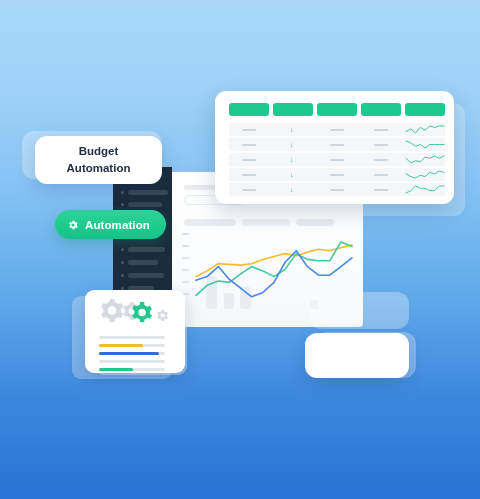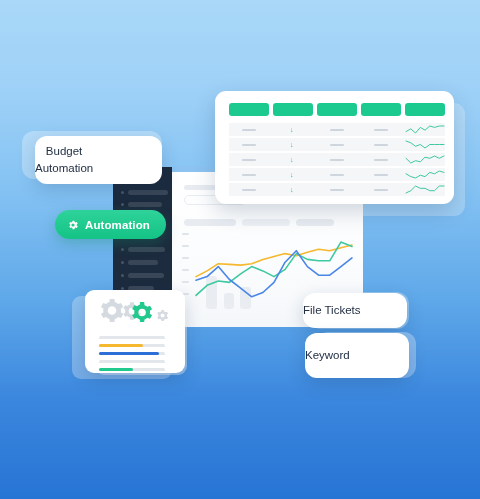--- a/index.html
+++ b/index.html
@@ -30,23 +30,24 @@
     background: rgba(255,255,255,0.30);
     border-radius: 12px;
   }
   .card {
     position: absolute;
     background: #ffffff;
     border-radius: 12px;
     box-shadow: 0 6px 18px rgba(20,50,90,0.18);
     display: flex;
     align-items: center;
+    justify-content: center;
     text-align: center;
     color: #233045;
-    font-weight: 400;
+    font-weight: 700;
     font-size: 11.5px;
     line-height: 1.45;
   }
 
   
   #sidebar {
     position: absolute;
     left: 113px;
     top: 167px;
     width: 62px;
@@ -343,25 +344,21 @@
         <div class="prog-track" style="left: 14px; top: 62px; width: 66px;"></div>
         <div class="prog-fill" style="left: 14px; top: 62px; width: 60px; background: rgb(44, 111, 214);"></div>
         <div class="prog-track" style="left: 14px; top: 70px; width: 66px;"></div>
         <div class="prog-track" style="left: 14px; top: 78px; width: 66px;"></div>
         <div class="prog-fill" style="left: 14px; top: 78px; width: 34px; background: rgb(33, 201, 141);"></div>
       </div>
   </div>
 
   <div class="ghost" style="left:309px;top:292px;width:100px;height:37px;"></div>
 
-  <div class="card" id="file-tickets-card" style="left:303px;top:293px;width:104px;height:35px;">
-    <div>File Tickets</div>
-  </div>
 
   <div class="ghost" style="left:316px;top:332px;width:100px;height:46px;"></div>
 
   <div class="card" id="keyword-card" style="left:305px;top:333px;width:104px;height:45px;">
     <div>
-      <div>Keyword</div>
     </div>
   </div>
 
 </div>
 
 </body></html>

